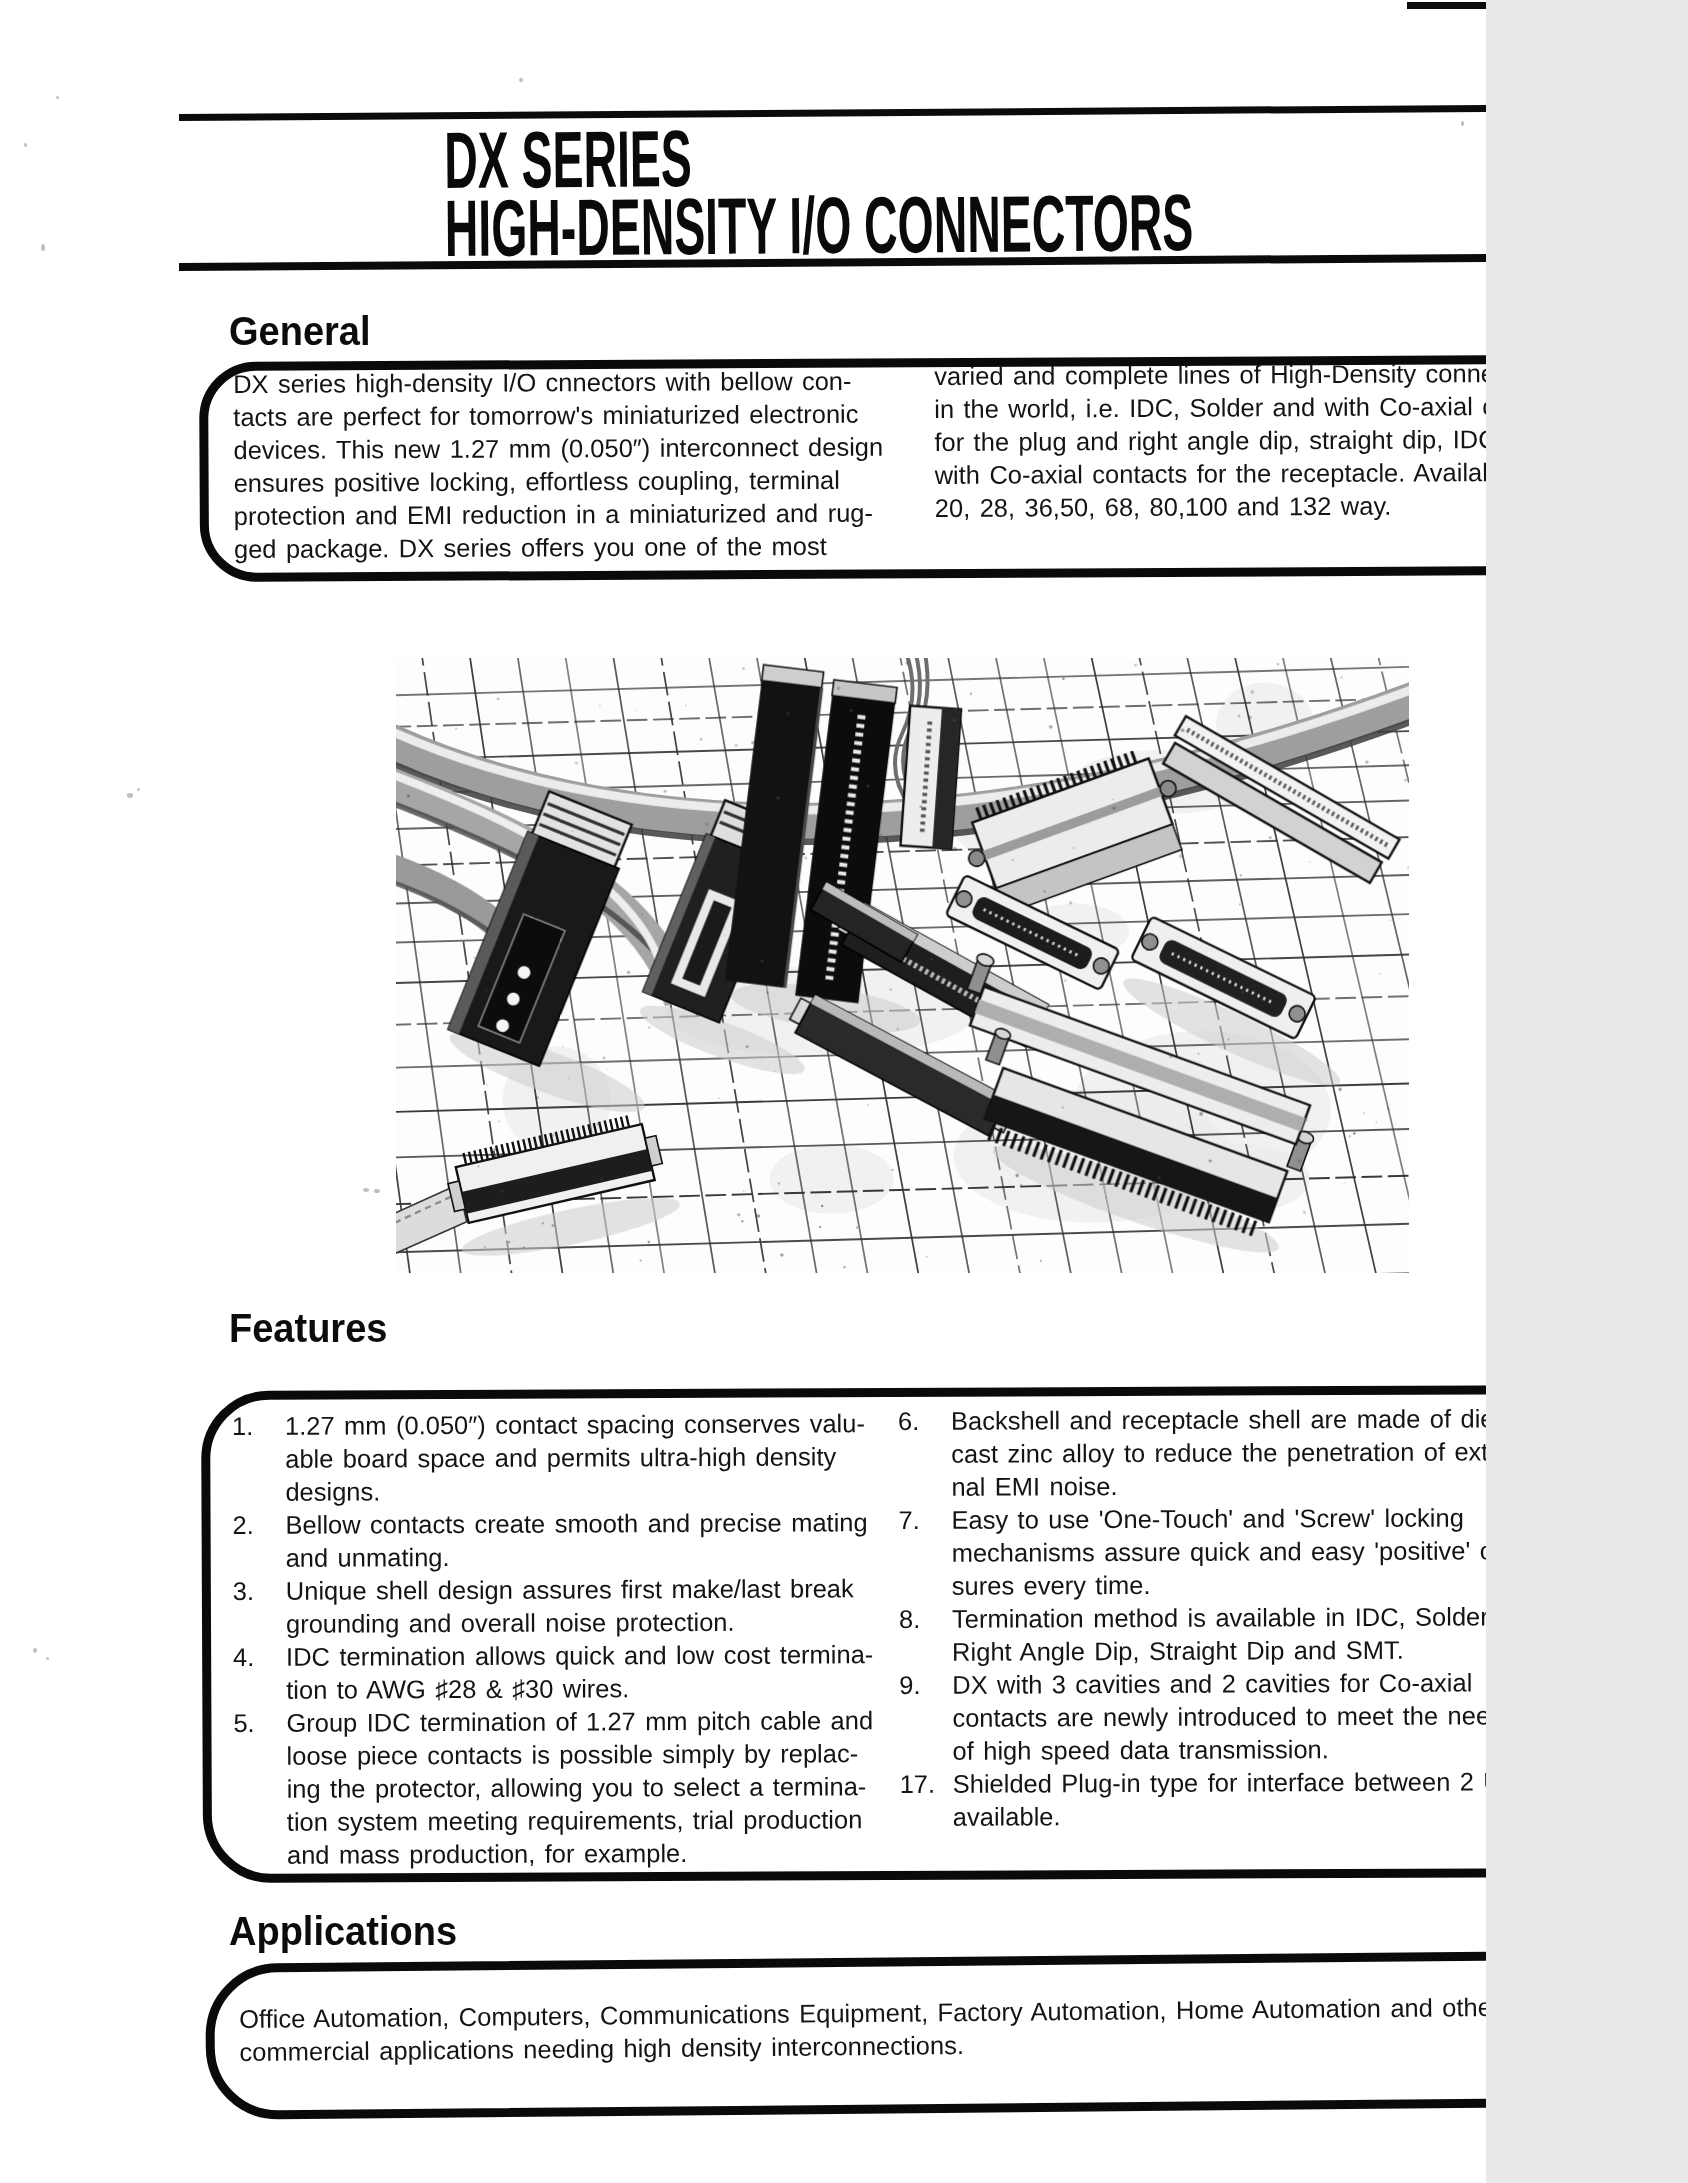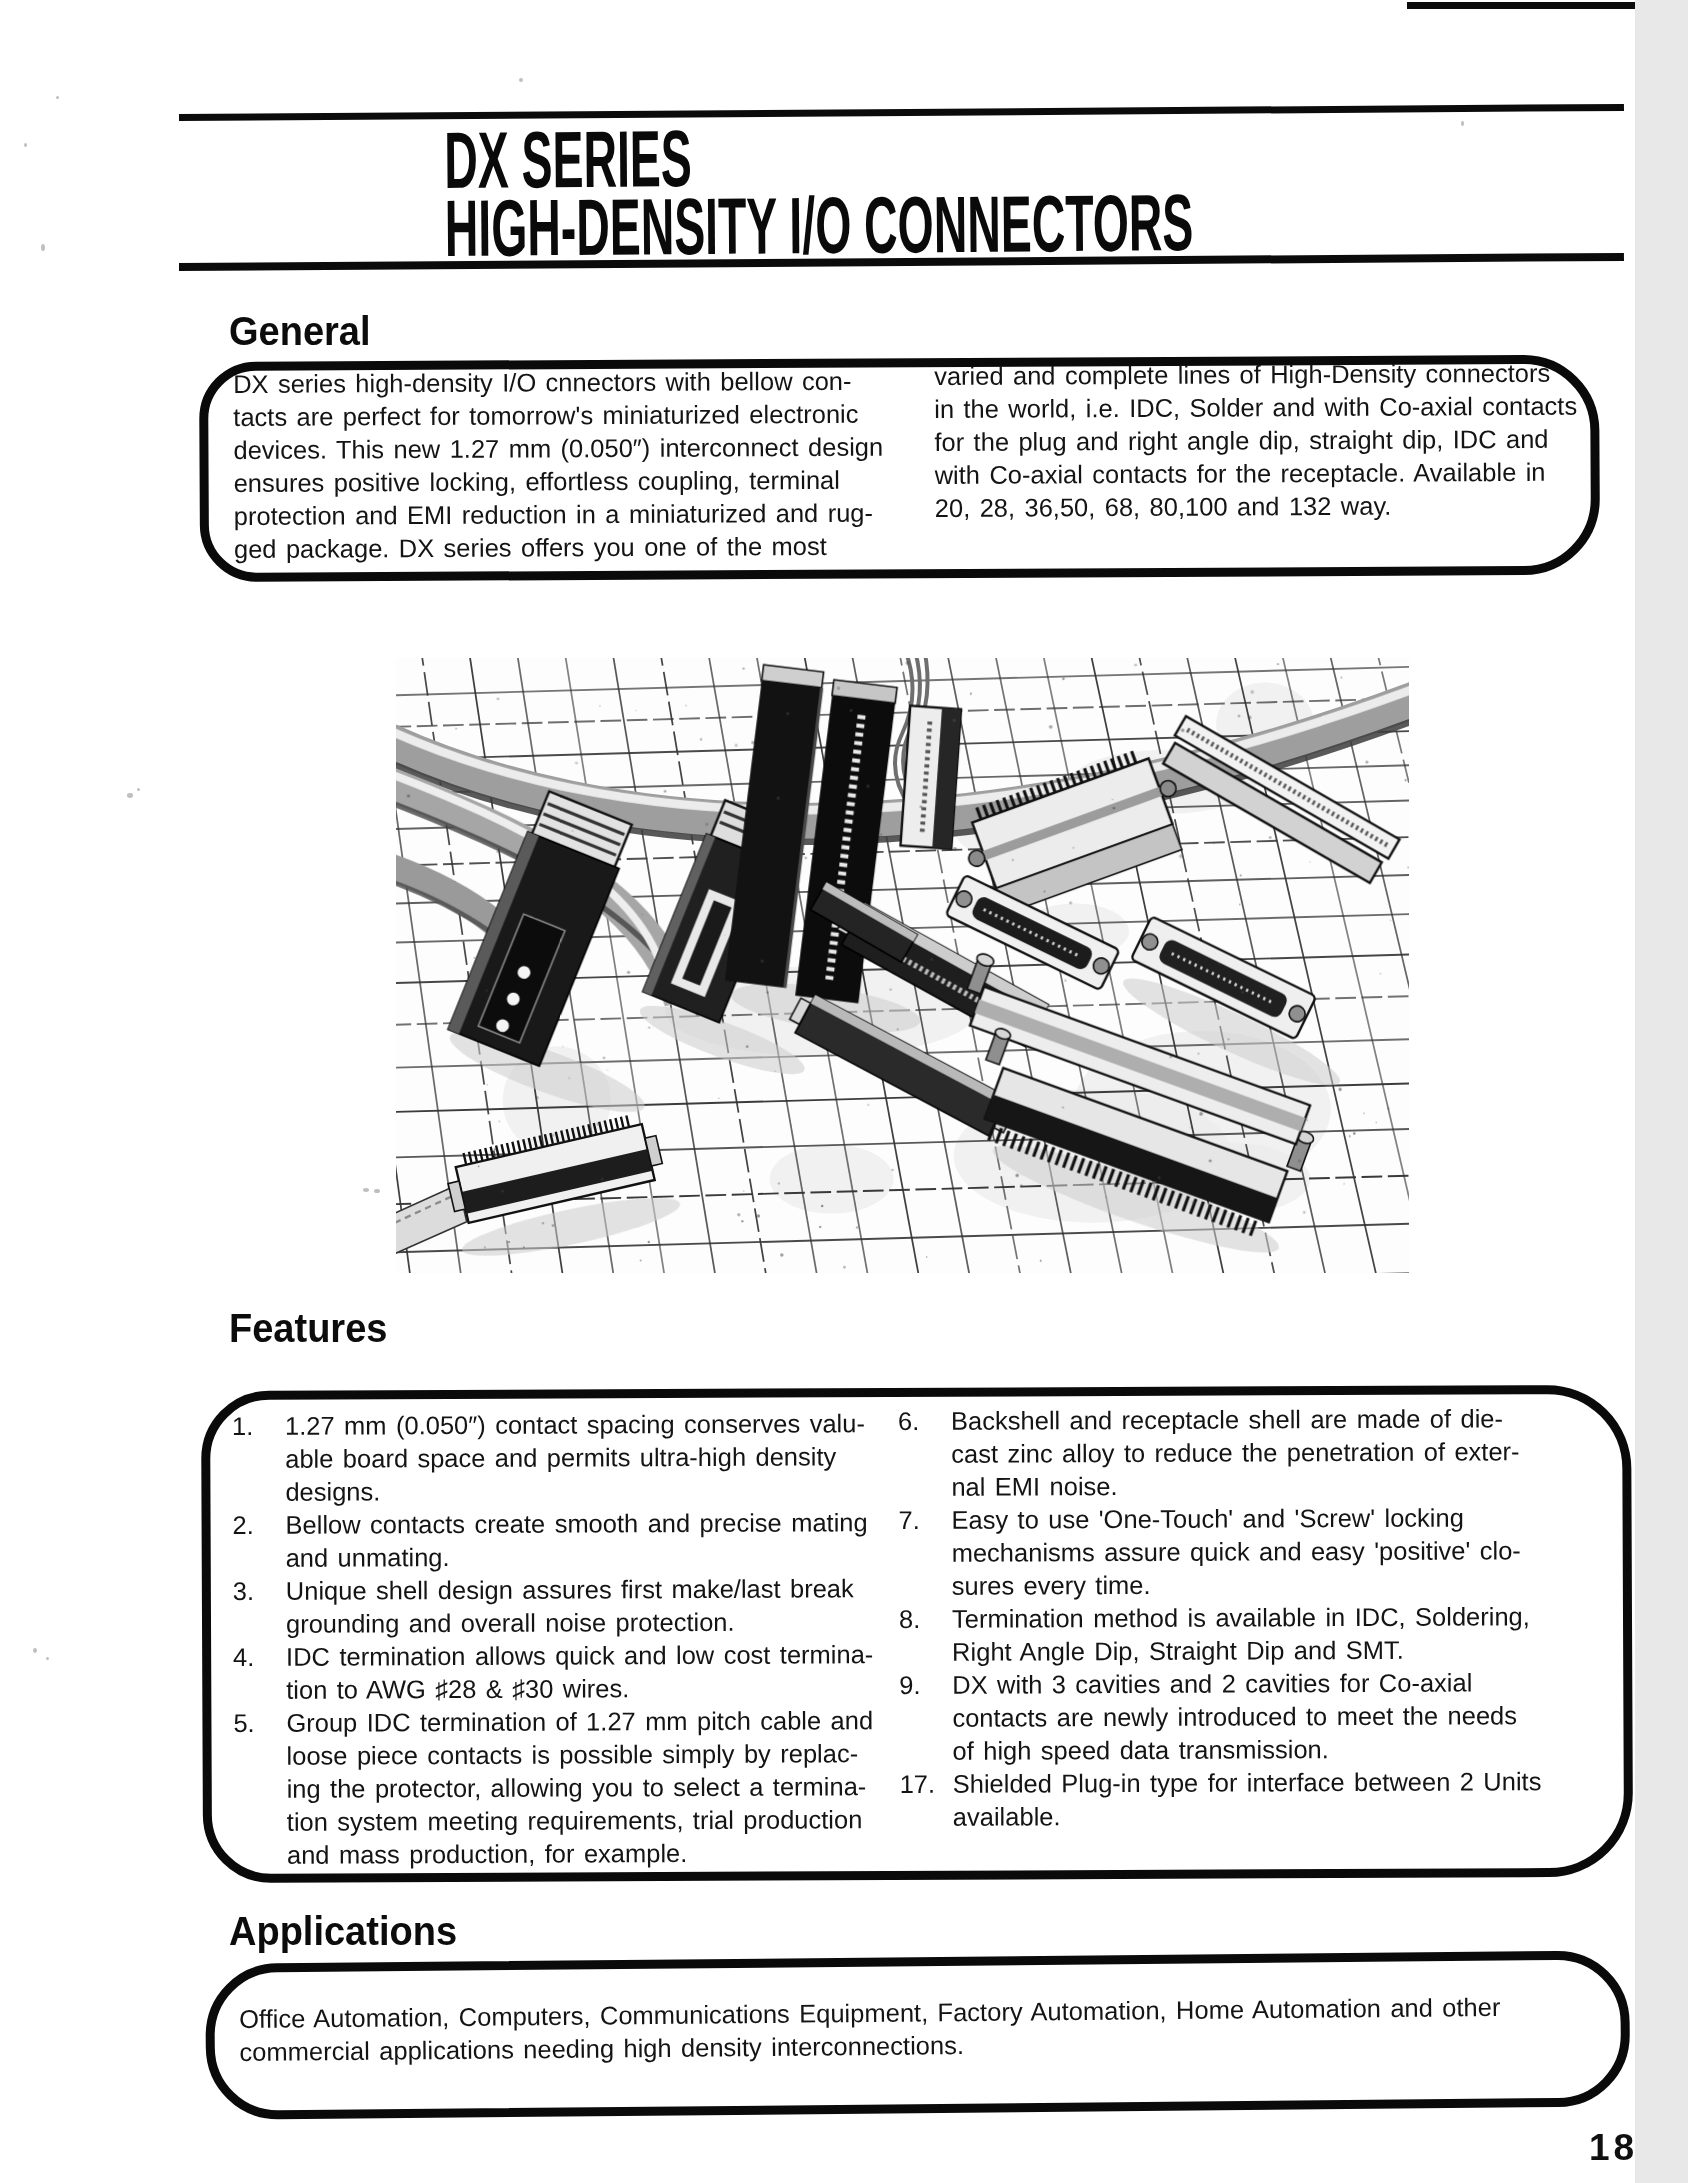--- a/index.html
+++ b/index.html
@@ -1,16 +1,16 @@
 <!DOCTYPE html>
 <html style="font-size:12.7px"><head>
 <meta charset="utf-8">
 <style>
   html,body{margin:0;padding:0;background:#e8e8e8;}
-  .page{position:relative;width:1635px;height:2183px;background:#ffffff;overflow:hidden;
+  .page{position:relative;width:1486px;height:2183px;background:#ffffff;overflow:hidden;
         font-family:"Liberation Sans",sans-serif;color:#0d0d0d;}
   .rule{position:absolute;background:#0b0b0b;transform-origin:left center;}
   .title-block{position:absolute;left:444px;top:127px;transform:rotate(-0.45deg);transform-origin:left top;}
   .title-line{font-weight:700;font-size:80px;line-height:68px;letter-spacing:0;
               transform:scaleX(0.58);transform-origin:left top;white-space:pre;color:#0a0a0a;}
   .heading{position:absolute;font-weight:700;font-size:40px;line-height:43px;
            transform:scaleX(0.95);transform-origin:left top;color:#0c0c0c;letter-spacing:0;}
   .round-box{position:absolute;border:9.6px solid #0a0a0a;transform-origin:left top;background:transparent;}
   .bodytext{position:absolute;font-size:25.5px;line-height:33px;white-space:pre;
             word-spacing:0.09em;color:#141414;transform-origin:left top;}

